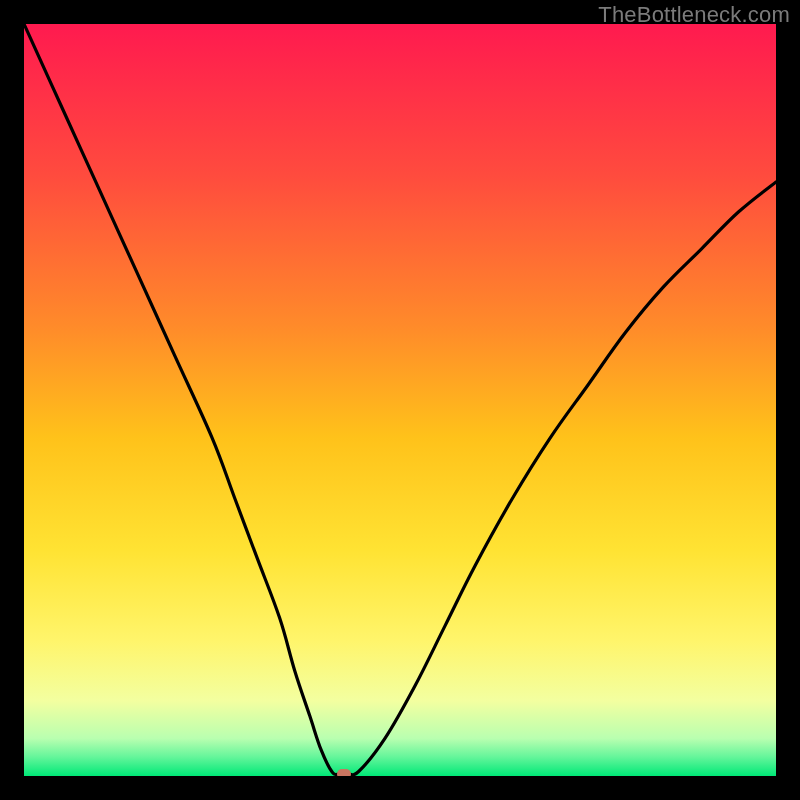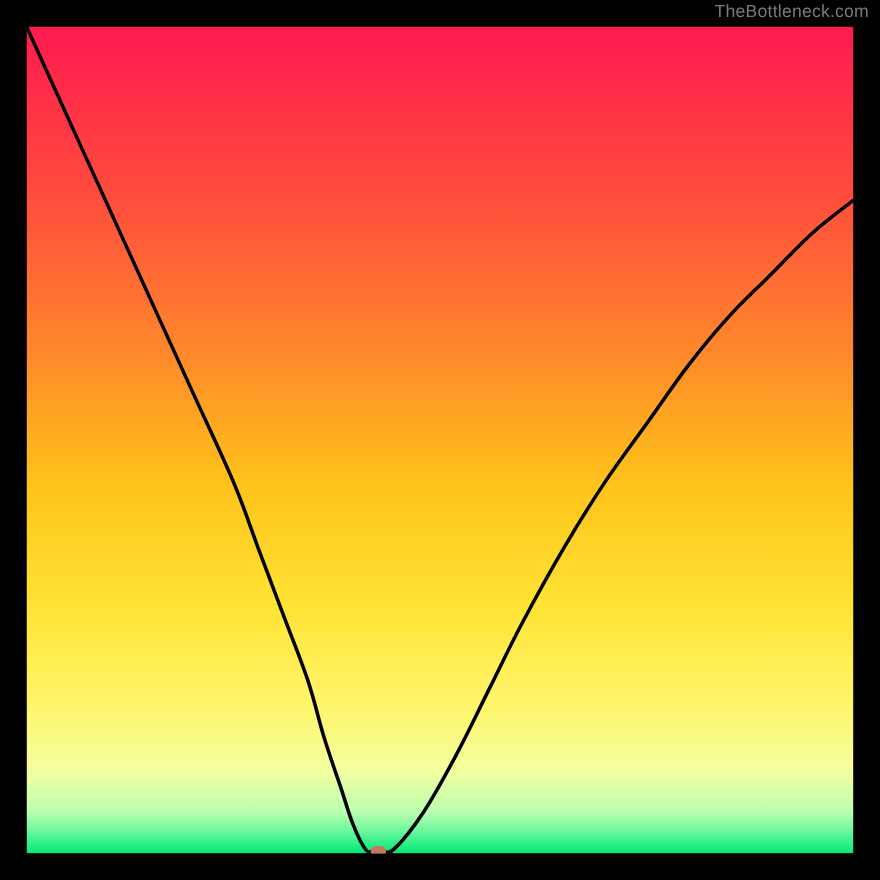--- a/index.html
+++ b/index.html
@@ -15,21 +15,21 @@
     position: relative;
     width: 800px;
     height: 800px;
     background: #000;
   }
   .watermark {
     position: absolute;
     top: 2px;
     right: 10px;
     color: #7b7b7b;
-    font-size: 16px;
+    font-size: 22px;
     font-weight: 500;
     letter-spacing: 0.2px;
     z-index: 5;
   }
   .plot-frame {
     position: absolute;
     left: 24px;
     top: 24px;
     width: 752px;   
     height: 752px;  

